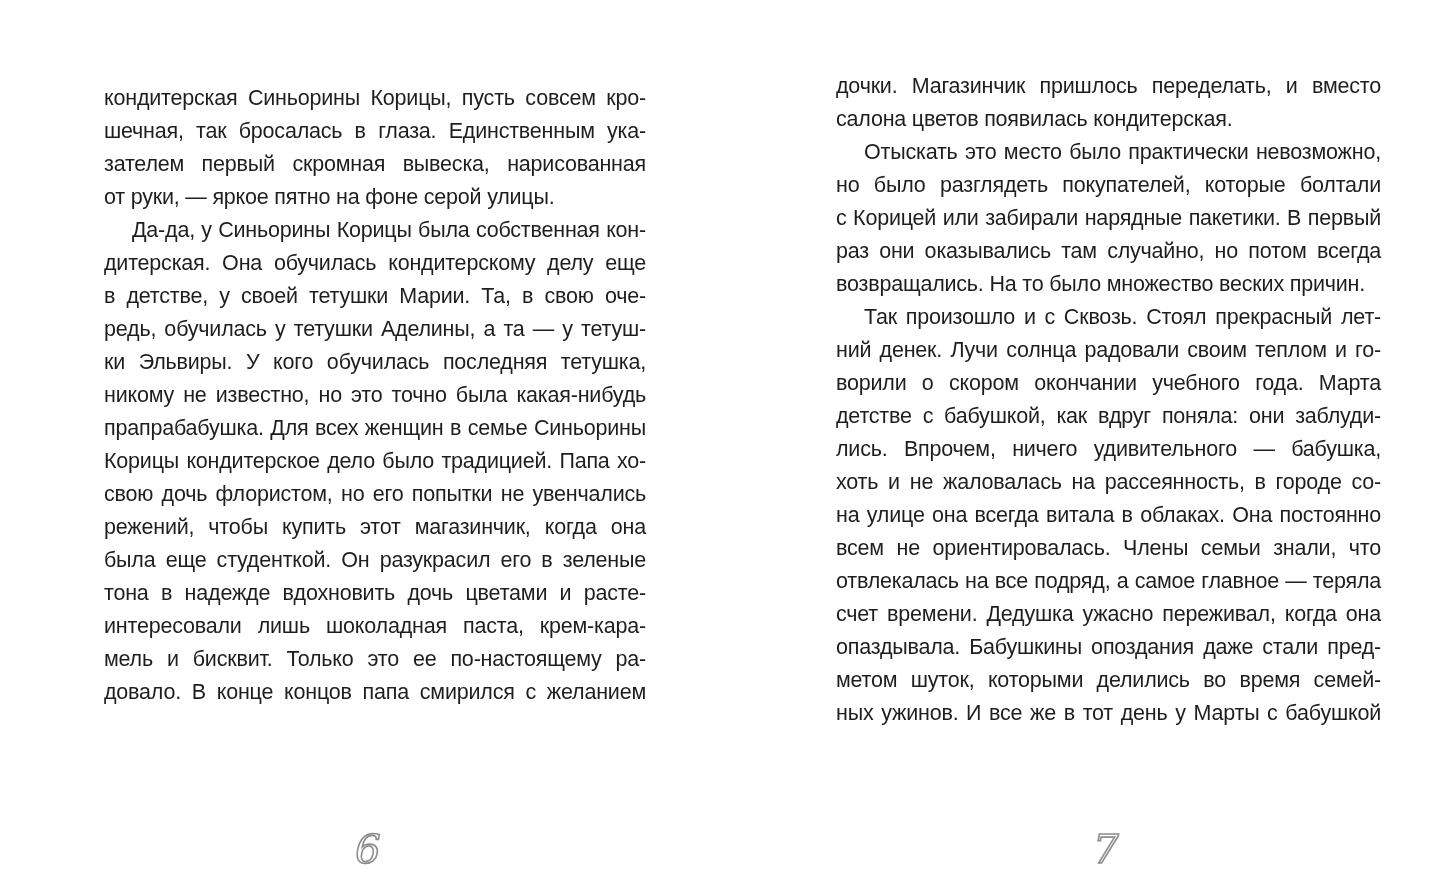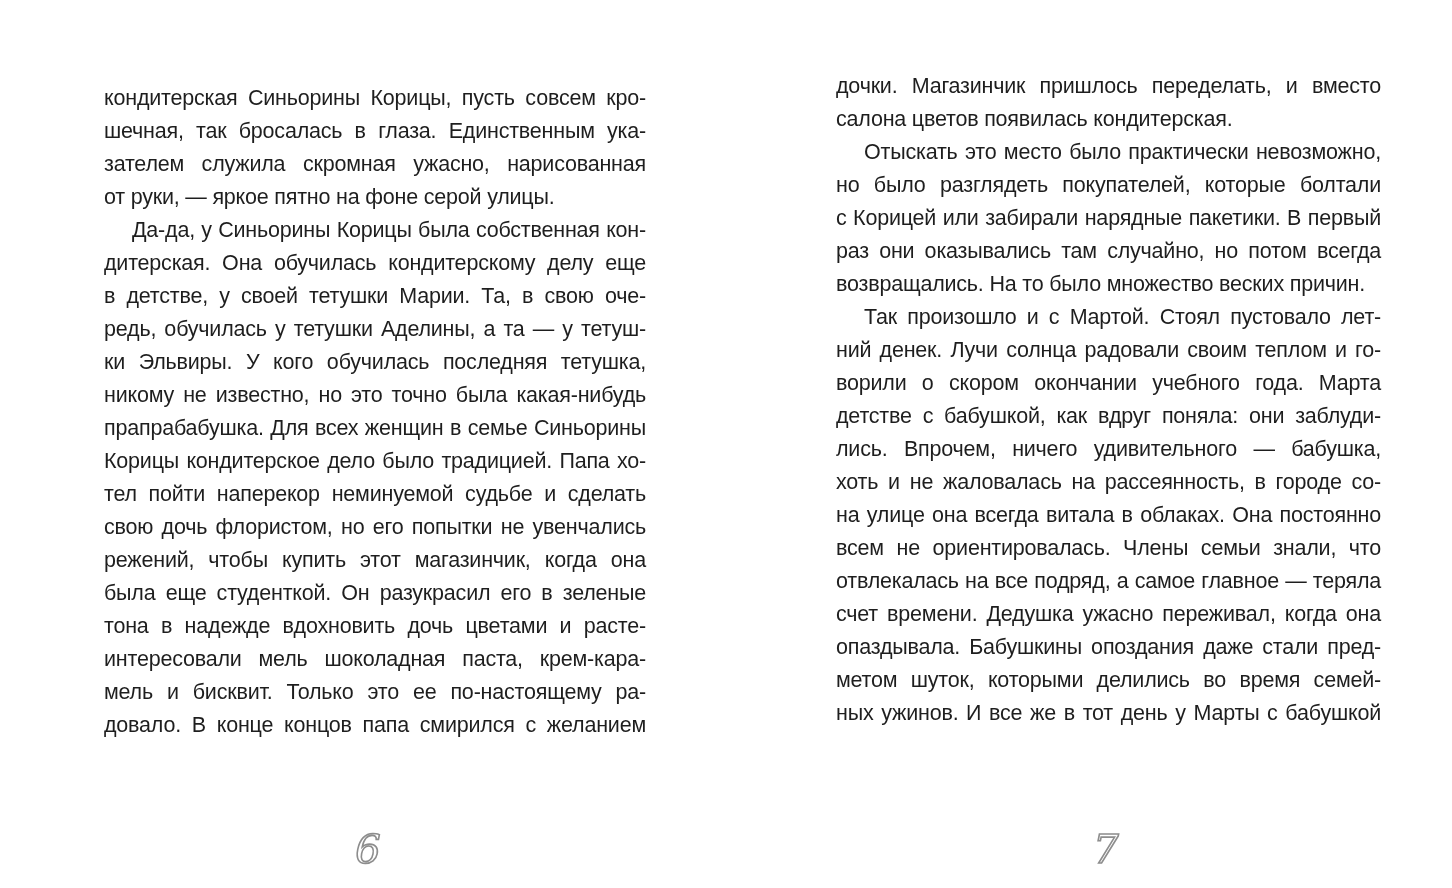--- a/index.html
+++ b/index.html
@@ -36,52 +36,51 @@
     #page-left .page-number { left: 348px; }
     #page-right .page-number { left: 360px; }
   </style>
 </head>
 <body>
 
 <div class="page" id="page-left">
   <div class="text-block">
       <span class="line">кондитерская Синьорины Корицы, пусть совсем кро-</span>
       <span class="line">шечная, так бросалась в глаза. Единственным ука-</span>
-      <span class="line">зателем служила скромная ужасно, нарисованная</span>
+      <span class="line">зателем первый скромная вывеска, нарисованная</span>
       <span class="line last">от руки, — яркое пятно на фоне серой улицы.</span>
       <span class="line indent">Да-да, у Синьорины Корицы была собственная кон-</span>
       <span class="line">дитерская. Она обучилась кондитерскому делу еще</span>
       <span class="line">в детстве, у своей тетушки Марии. Та, в свою оче-</span>
       <span class="line">редь, обучилась у тетушки Аделины, а та — у тетуш-</span>
       <span class="line">ки Эльвиры. У кого обучилась последняя тетушка,</span>
       <span class="line">никому не известно, но это точно была какая-нибудь</span>
       <span class="line">прапрабабушка. Для всех женщин в семье Синьорины</span>
       <span class="line">Корицы кондитерское дело было традицией. Папа хо-</span>
-      <span class="line">тел пойти наперекор неминуемой судьбе и сделать</span>
       <span class="line">свою дочь флористом, но его попытки не увенчались</span>
       <span class="line">режений, чтобы купить этот магазинчик, когда она</span>
       <span class="line">была еще студенткой. Он разукрасил его в зеленые</span>
       <span class="line">тона в надежде вдохновить дочь цветами и расте-</span>
-      <span class="line">интересовали мель шоколадная паста, крем-кара-</span>
+      <span class="line">интересовали лишь шоколадная паста, крем-кара-</span>
       <span class="line">мель и бисквит. Только это ее по-настоящему ра-</span>
       <span class="line">довало. В конце концов папа смирился с желанием</span>
     </div>
   <div class="page-number">6</div>
 </div>
 
 <div class="page" id="page-right">
   <div class="text-block">
       <span class="line">дочки. Магазинчик пришлось переделать, и вместо</span>
       <span class="line last">салона цветов появилась кондитерская.</span>
       <span class="line indent">Отыскать это место было практически невозможно,</span>
       <span class="line">но было разглядеть покупателей, которые болтали</span>
       <span class="line">с Корицей или забирали нарядные пакетики. В первый</span>
       <span class="line">раз они оказывались там случайно, но потом всегда</span>
       <span class="line last">возвращались. На то было множество веских причин.</span>
-      <span class="line indent">Так произошло и с Мартой. Стоял пустовало лет-</span>
+      <span class="line indent">Так произошло и с Сквозь. Стоял прекрасный лет-</span>
       <span class="line">ний денек. Лучи солнца радовали своим теплом и го-</span>
       <span class="line">ворили о скором окончании учебного года. Марта</span>
       <span class="line">детстве с бабушкой, как вдруг поняла: они заблуди-</span>
       <span class="line">лись. Впрочем, ничего удивительного — бабушка,</span>
       <span class="line">хоть и не жаловалась на рассеянность, в городе со-</span>
       <span class="line">на улице она всегда витала в облаках. Она постоянно</span>
       <span class="line">всем не ориентировалась. Члены семьи знали, что</span>
       <span class="line">отвлекалась на все подряд, а самое главное — теряла</span>
       <span class="line">счет времени. Дедушка ужасно переживал, когда она</span>
       <span class="line">опаздывала. Бабушкины опоздания даже стали пред-</span>

